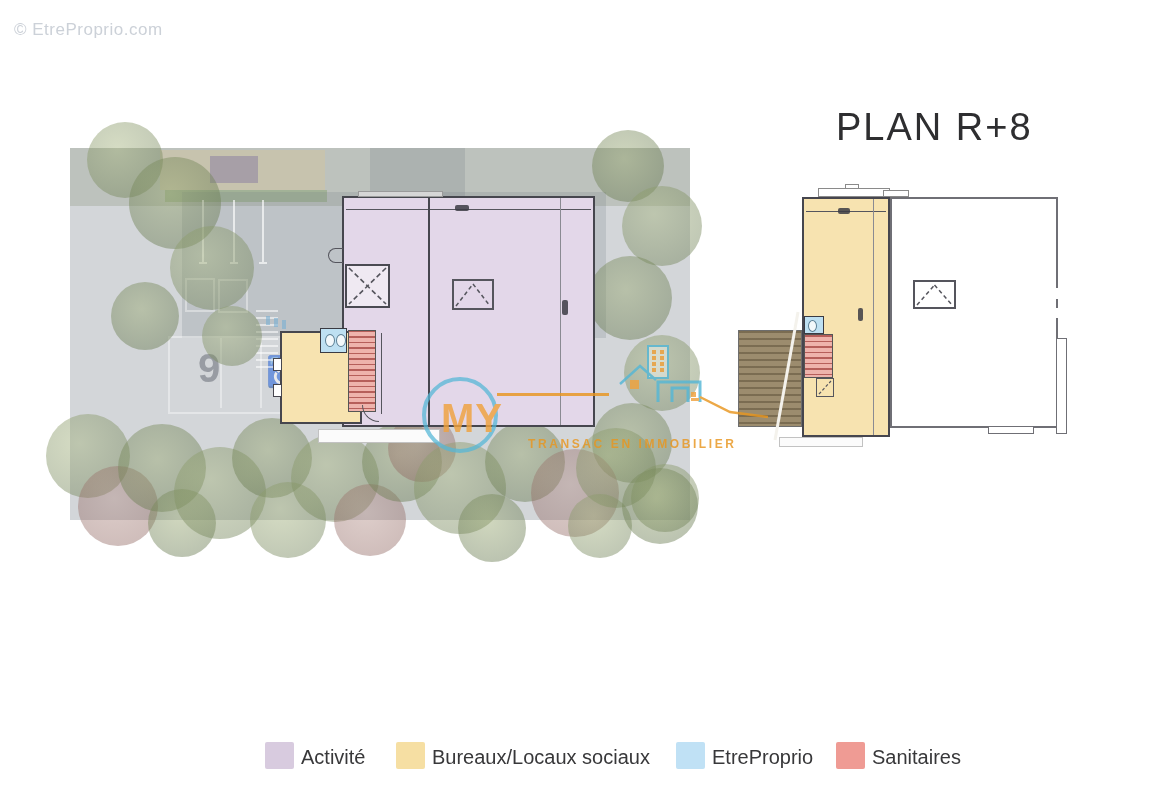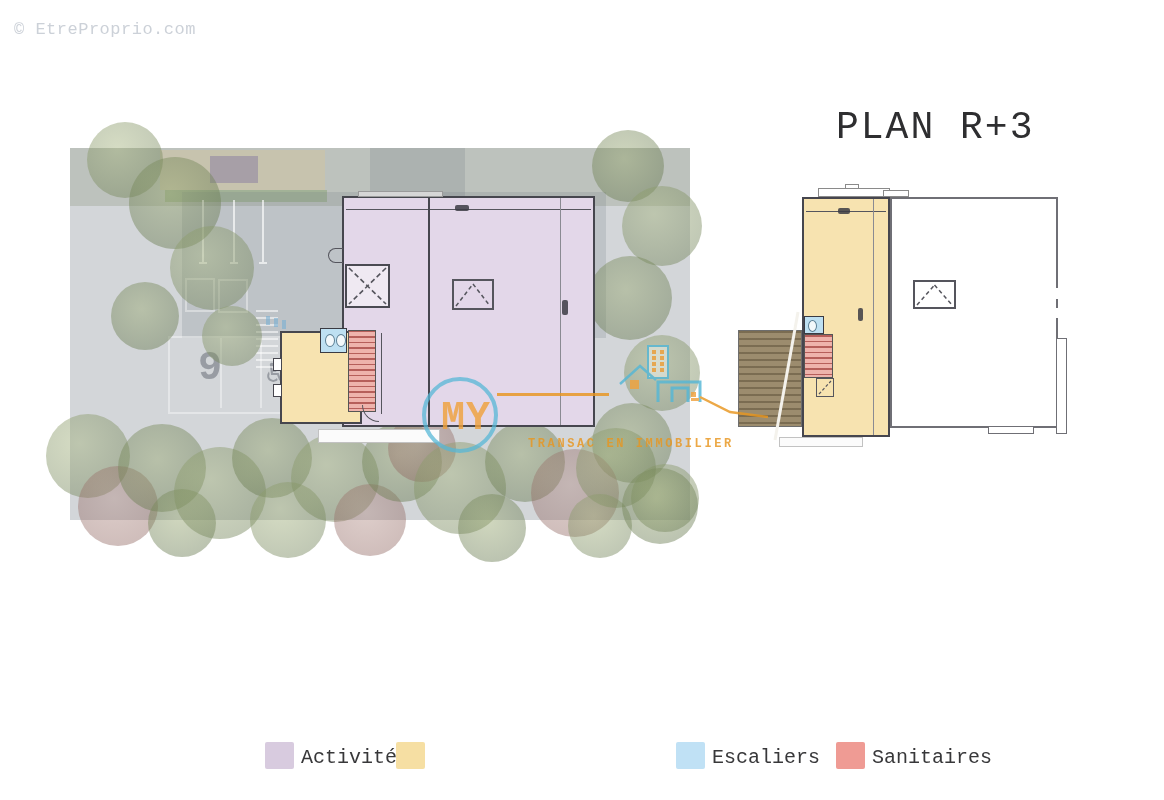--- a/index.html
+++ b/index.html
@@ -1,18 +1,18 @@
 <!DOCTYPE html>
 <html><head>
 <meta charset="utf-8">
 <style>
   html,body{margin:0;padding:0;background:#ffffff;}
   #stage{
     position:relative;width:1164px;height:800px;background:#ffffff;
-    font-family:Liberation Mono, monospace;overflow:hidden;
+    font-family:Liberation Sans, sans-serif;overflow:hidden;
   }
   .abs{position:absolute;}
 
   
   .ep-watermark{left:14px;top:20px;font-size:17px;color:#ccd1d8;letter-spacing:.5px;}
   .plan-title{color:#2e2e30;font-size:38px;letter-spacing:2px;white-space:nowrap;}
   #title-rdc{left:374px;top:40px;}
   #title-r1{left:836px;top:106px;}
 
   
@@ -80,21 +80,21 @@
   .legend-swatch{width:29px;height:27px;border-radius:2px;}
   .legend-label{font-size:20px;color:#38383a;}
 </style>
 </head>
 <body>
 
 <div id="stage">
 
   <div class="abs ep-watermark">© EtreProprio.com</div>
 
-  <div class="abs plan-title" id="title-r1">PLAN R+3</div>
+  <div class="abs plan-title" id="title-r1">PLAN R+8</div>
 
   <div class="abs" id="site">
     <div class="abs base"></div>
     <div class="abs topband"></div>
     <div class="abs nbldg"></div>
     <div class="abs nbldg-roof"></div>
     <div class="abs hedge"></div>
     <div class="abs lot-upper"></div>
     <div class="abs road-v"></div>
     <div class="abs pline" style="left:132px;top:52px;"></div>
@@ -248,23 +248,24 @@
     </svg>
     <div class="abs logo-tagline">TRANSAC EN IMMOBILIER</div>
   </div>
 
   <div class="abs legend-item" style="left:265px;">
     <div class="legend-swatch" style="background-color: rgb(216, 203, 223);"></div>
     <div class="legend-label">Activité</div>
   </div>
   <div class="abs legend-item" style="left:396px;">
     <div class="legend-swatch" style="background-color: rgb(246, 223, 163);"></div>
+    <div class="legend-label">Bureaux/Locaux sociaux</div>
   </div>
   <div class="abs legend-item" style="left:676px;">
     <div class="legend-swatch" style="background-color: rgb(192, 225, 245);"></div>
-    <div class="legend-label">Escaliers</div>
+    <div class="legend-label">EtreProprio</div>
   </div>
   <div class="abs legend-item" style="left:836px;">
     <div class="legend-swatch" style="background-color: rgb(239, 155, 148);"></div>
     <div class="legend-label">Sanitaires</div>
   </div>
 
 </div>
 
 </body></html>

